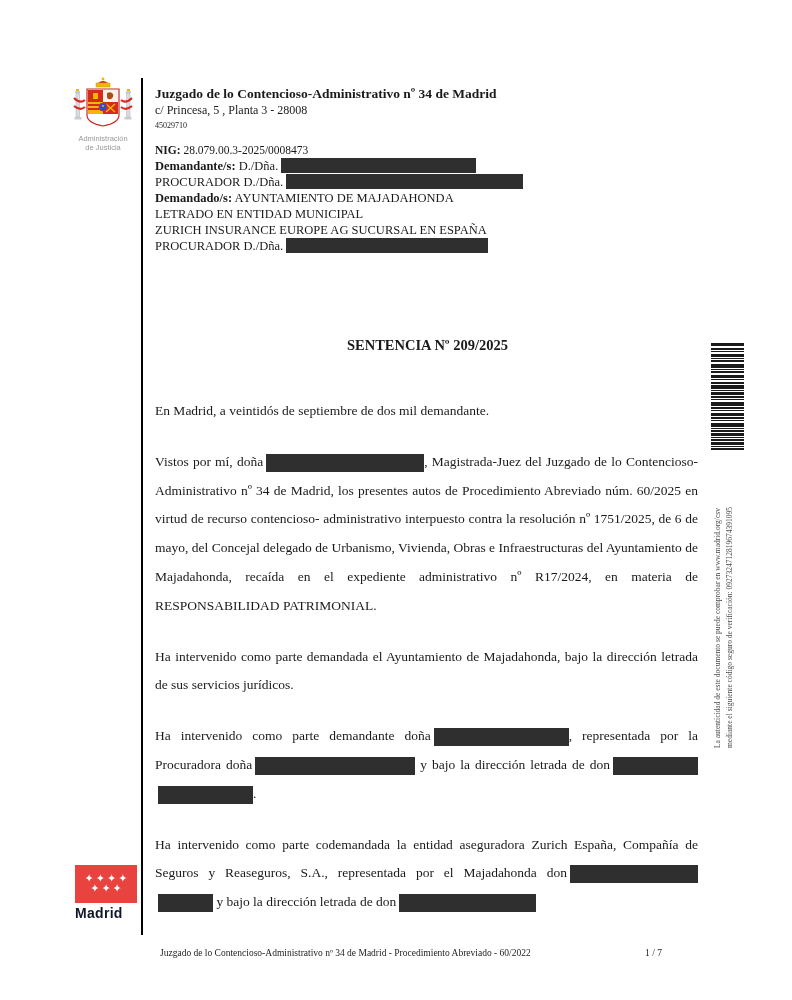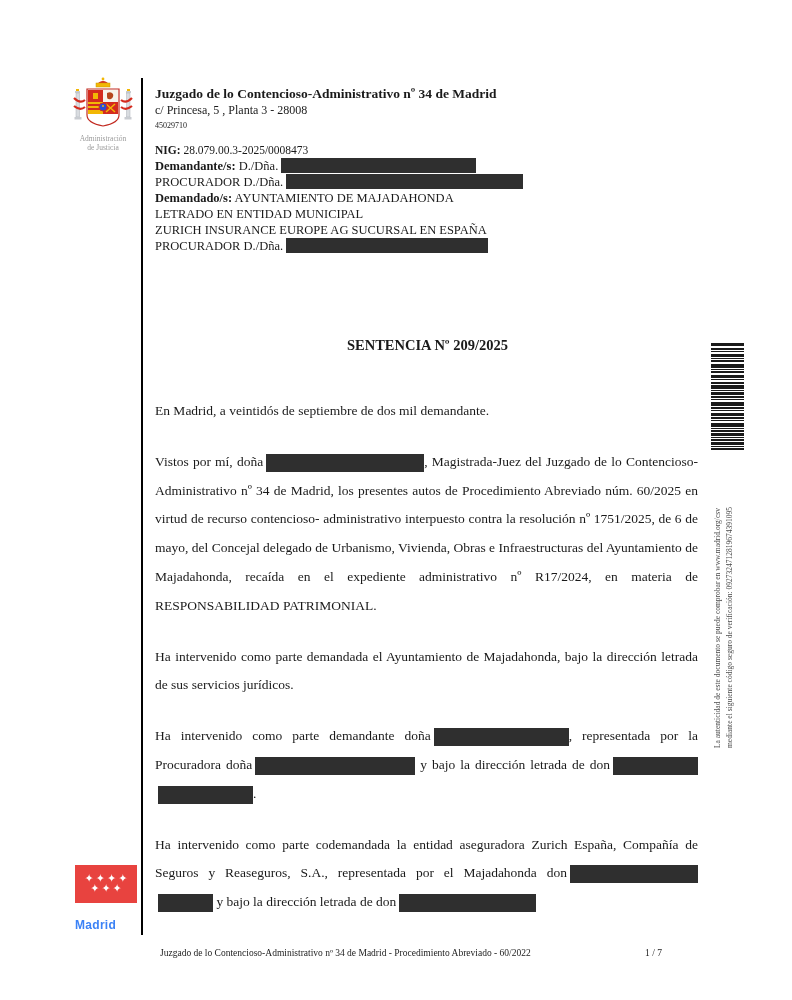--- a/index.html
+++ b/index.html
@@ -6,26 +6,26 @@
   .page{
     position:relative;
     width:792px;height:1000px;
     background:#ffffff;
     font-family:"Liberation Serif", serif;
     color:#1a1a1a;
     overflow:hidden;
   }
   
   .aoj{position:absolute;left:68px;top:76px;width:70px;text-align:center;}
-  .aoj-caption{margin-top:2px;font-family:Liberation Serif, serif;font-size:7.5px;line-height:9px;color:#9a9a9a;}
+  .aoj-caption{margin-top:2px;font-family:Liberation Sans, sans-serif;font-size:7.5px;line-height:9px;color:#9a9a9a;}
   .vrule{position:absolute;left:141px;top:78px;width:1.5px;height:857px;background:#000;}
   .madrid-logo{position:absolute;left:75px;top:865px;width:62px;text-align:left;}
   .madrid-box{width:62px;height:38px;background:var(--madrid-red,#e8433f);display:flex;flex-direction:column;align-items:center;justify-content:center;}
   .stars{color:#fff;font-size:11px;line-height:10px;letter-spacing:2px;text-indent:2px;font-family:"DejaVu Sans",sans-serif;}
-  .madrid-word{font-family:"Liberation Sans",sans-serif;font-weight:bold;font-size:12px;color:#3b82f6;margin-top:15px;letter-spacing:0.3px;}
+  .madrid-word{font-family:"Liberation Sans",sans-serif;font-weight:bold;font-size:14px;color:#0f172a;margin-top:2px;letter-spacing:0.3px;}
 
   
   .header{position:absolute;left:155px;top:85px;width:545px;}
   .court-title{font-weight:bold;font-size:13.5px;line-height:17px;}
   .address{font-size:12px;line-height:16px;}
   .refnum{font-size:8px;line-height:10px;margin-top:3px;}
   .nig{font-size:11.5px;line-height:15px;margin-top:12px;}
   .nig b{font-weight:bold;}
   .procedure{font-weight:bold;font-size:13.5px;line-height:17px;}
   .party{font-size:12.5px;line-height:16px;}

